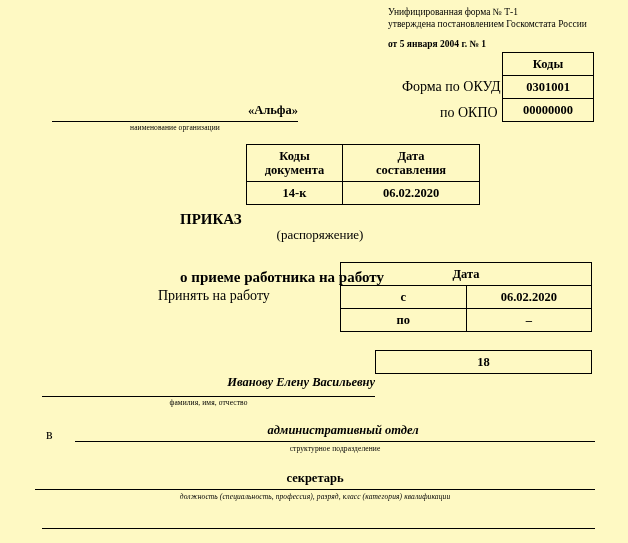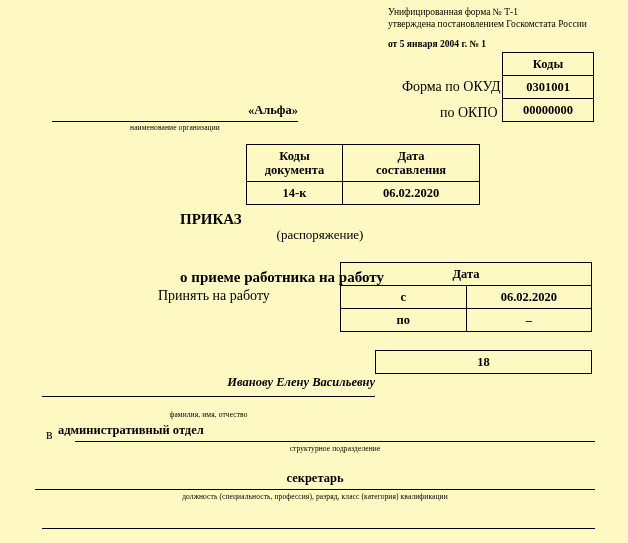--- a/index.html
+++ b/index.html
@@ -170,26 +170,26 @@
       <tbody>
       <tr>
         <td class="data">18</td>
       </tr>
     </tbody>
       </table>
   </div>
 
   <div class="abs value" style="left:42px; top:375px; width:333px; text-align:right;font-style:italic;">Ивановy Елену Васильевну</div>
   <div class="abs rule" style="left:42px; top:396px; width:333px;"></div>
-  <div class="abs caption" style="left:42px; top:398px; width:333px;margin-top:12px;">фамилия, имя, отчество</div>
+  <div class="abs caption" style="left:42px; top:398px; width:333px;">фамилия, имя, отчество</div>
 
   <div class="abs lbl" style="left:46px; top:427px;">в</div>
-  <div class="abs value" style="left:58px; top:423px; width:520px; ">административный отдел</div>
+  <div class="abs value" style="left:83px; top:423px; width:520px; text-align:center;font-style:italic;">административный отдел</div>
   <div class="abs rule" style="left:75px; top:441px; width:520px;"></div>
   <div class="abs caption" style="left:75px; top:444px; width:520px;">структурное подразделение</div>
 
   <div class="abs value" style="left:35px; top:471px; width:560px; text-align:center;">секретарь</div>
   <div class="abs rule" style="left:35px; top:489px; width:560px;"></div>
-  <div class="abs caption" style="left:35px; top:492px; width:560px;">должность (специальность, профессия), разряд, класс (категория) квалификации</div>
+  <div class="abs caption" style="left:35px; top:492px; width:560px;font-style:italic;">должность (специальность, профессия), разряд, класс (категория) квалификации</div>
 
   <div class="abs rule" style="left:42px; top:528px; width:553px;"></div>
 
 </div>
 
 </body></html>

